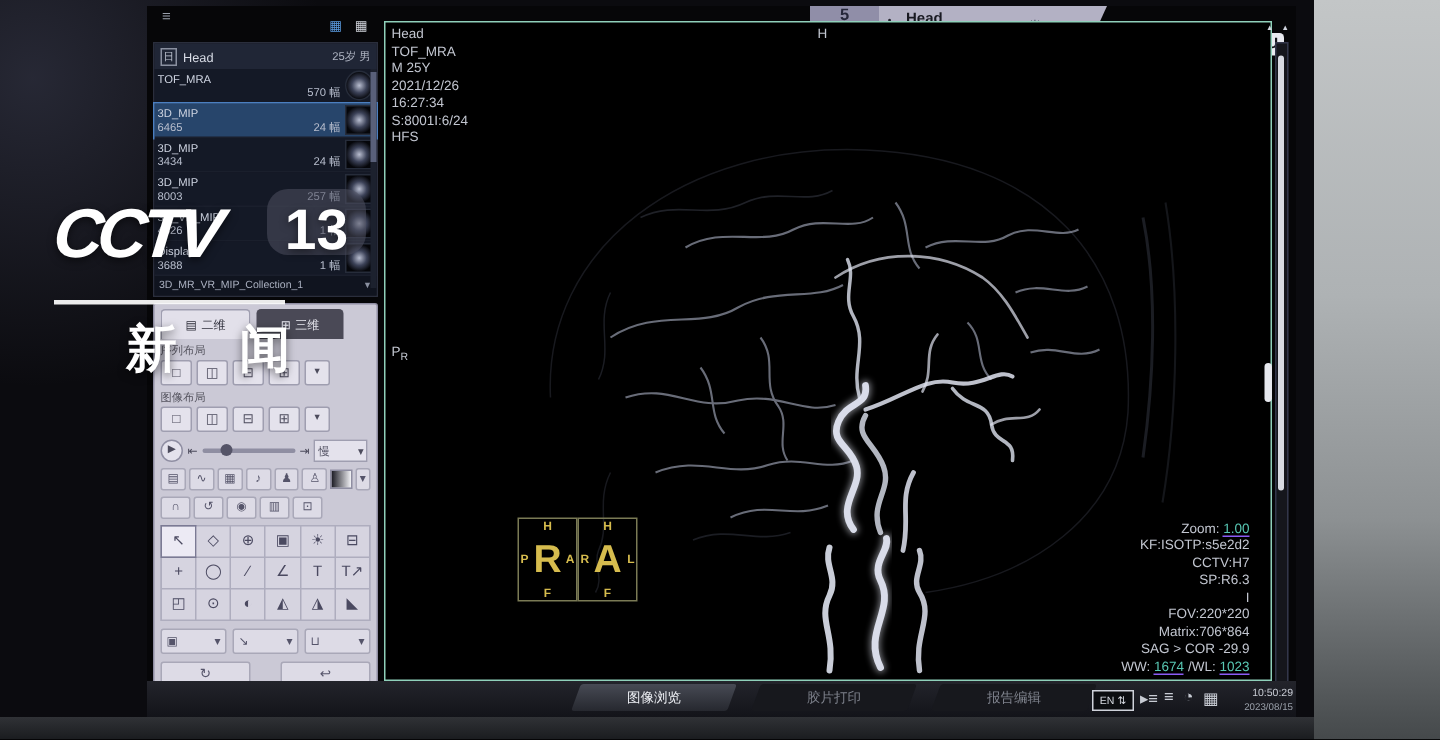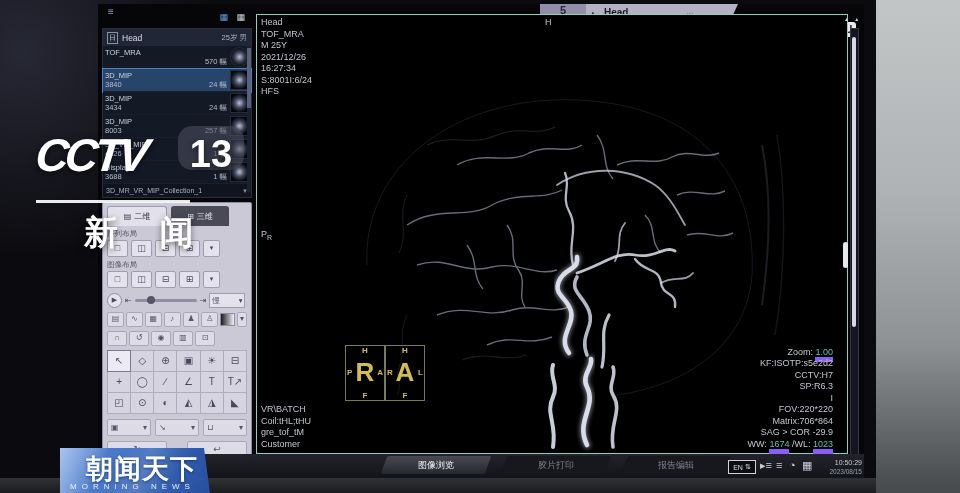--- a/index.html
+++ b/index.html
@@ -87,21 +87,21 @@
   .cbtn{flex:1;height:15px;background:#dddbe6;border:1px solid #a9a8b8;border-radius:2px;
         display:flex;align-items:center;justify-content:space-between;padding:0 3px;font-size:8px;color:#55546a;}
   .wide-row{display:flex;justify-content:space-between;margin-top:5px;}
   .wbtn{width:58px;height:15px;background:#dddbe6;border:1px solid #a9a8b8;border-radius:2px;
         font-size:9px;color:#55546a;text-align:center;line-height:14px;}
 
   
   #viewport{left:158px;top:10px;width:592px;height:440px;background:#000;border:1px solid #8fd0ba;box-sizing:border-box;}
   .ovl{position:absolute;color:#c2c6d0;font-size:9px;line-height:11.5px;}
   .ovl.right{text-align:right;}
-  .teal{color:#58c8b4;border-bottom:5px solid #8b5cf6;}
+  .teal{color:#58c8b4;border-bottom:1px solid #8b5cf6;}
   #or-boxes{position:absolute;left:88px;top:330px;display:flex;}
   .orbox{width:38px;height:54px;border:1px solid #7a7a55;position:relative;color:#d6bc4e;}
   .orbox .c{position:absolute;left:0;right:0;top:12px;text-align:center;font-size:26px;font-weight:bold;line-height:28px;}
   .orbox .t{position:absolute;top:0;left:0;right:0;text-align:center;font-size:8px;font-weight:bold;}
   .orbox .b{position:absolute;bottom:0;left:0;right:0;text-align:center;font-size:8px;font-weight:bold;}
   .orbox .l{position:absolute;left:1px;top:22px;font-size:8px;font-weight:bold;}
   .orbox .r{position:absolute;right:1px;top:22px;font-size:8px;font-weight:bold;}
   .sub{font-size:7px;vertical-align:sub;}
 
   
@@ -193,21 +193,21 @@
                 <span></span>
                 <span class="cnt">570 幅</span>
               </div>
             </div>
           <div class="thumb round"></div>
         </div>
         <div class="ser sel">
           <div class="lines">
               <div class="nm">3D_MIP</div>
             <div class="row2">
-                <span>3840</span>
+                <span>6465</span>
                 <span class="cnt">24 幅</span>
               </div>
             </div>
           <div class="thumb"></div>
         </div>
         <div class="ser">
           <div class="lines">
               <div class="nm">3D_MIP</div>
             <div class="row2">
                 <span>3434</span>
@@ -411,26 +411,20 @@
         <div>M 25Y</div>
           <div>2021/12/26</div>
         <div>16:27:34</div>
           <div>S:8001I:6/24</div>
         <div>HFS</div>
       </div>
       <div class="ovl" style="left:288px;top:2px;">H</div>
       <div class="ovl" style="left:4px;top:214px;">
         <span>P</span><span class="sub">R</span>
       </div>
-      <div class="ovl" style="left:4px;bottom:3px;">
-        <div>VR\BATCH</div>
-          <div>Coil:tHL;tHU</div>
-        <div>gre_tof_tM</div>
-          <div>Customer</div>
-      </div>
       <div class="ovl right" style="right:14px;bottom:3px;">
         <div><span>Zoom:</span> <span class="teal">1.00</span></div>
         <div>KF:ISOTP:s5e2d2</div>
         <div>CCTV:H7</div>
         <div>SP:R6.3</div>
         <div>I</div>
         <div>FOV:220*220</div>
         <div>Matrix:706*864</div>
         <div>SAG &gt; COR -29.9</div>
         <div><span>WW:</span> <span class="teal">1674</span> <span>/WL:</span> <span class="teal">1023</span></div>
@@ -485,18 +479,13 @@
   </div>
 
   <div class="abs" id="chin"></div>
 
   <div class="abs" id="cctv">
     <div class="word">CCTV</div>
     <div class="bubble">13</div>
     <div class="line"></div>
     <div class="sub">新 闻</div>
   </div>
-  <div class="abs" id="banner">
-    <div class="sheen"></div>
-    <div class="cn">朝闻天下</div>
-    <div class="en">MORNING NEWS</div>
-  </div>
 </div>
 
 </body></html>

